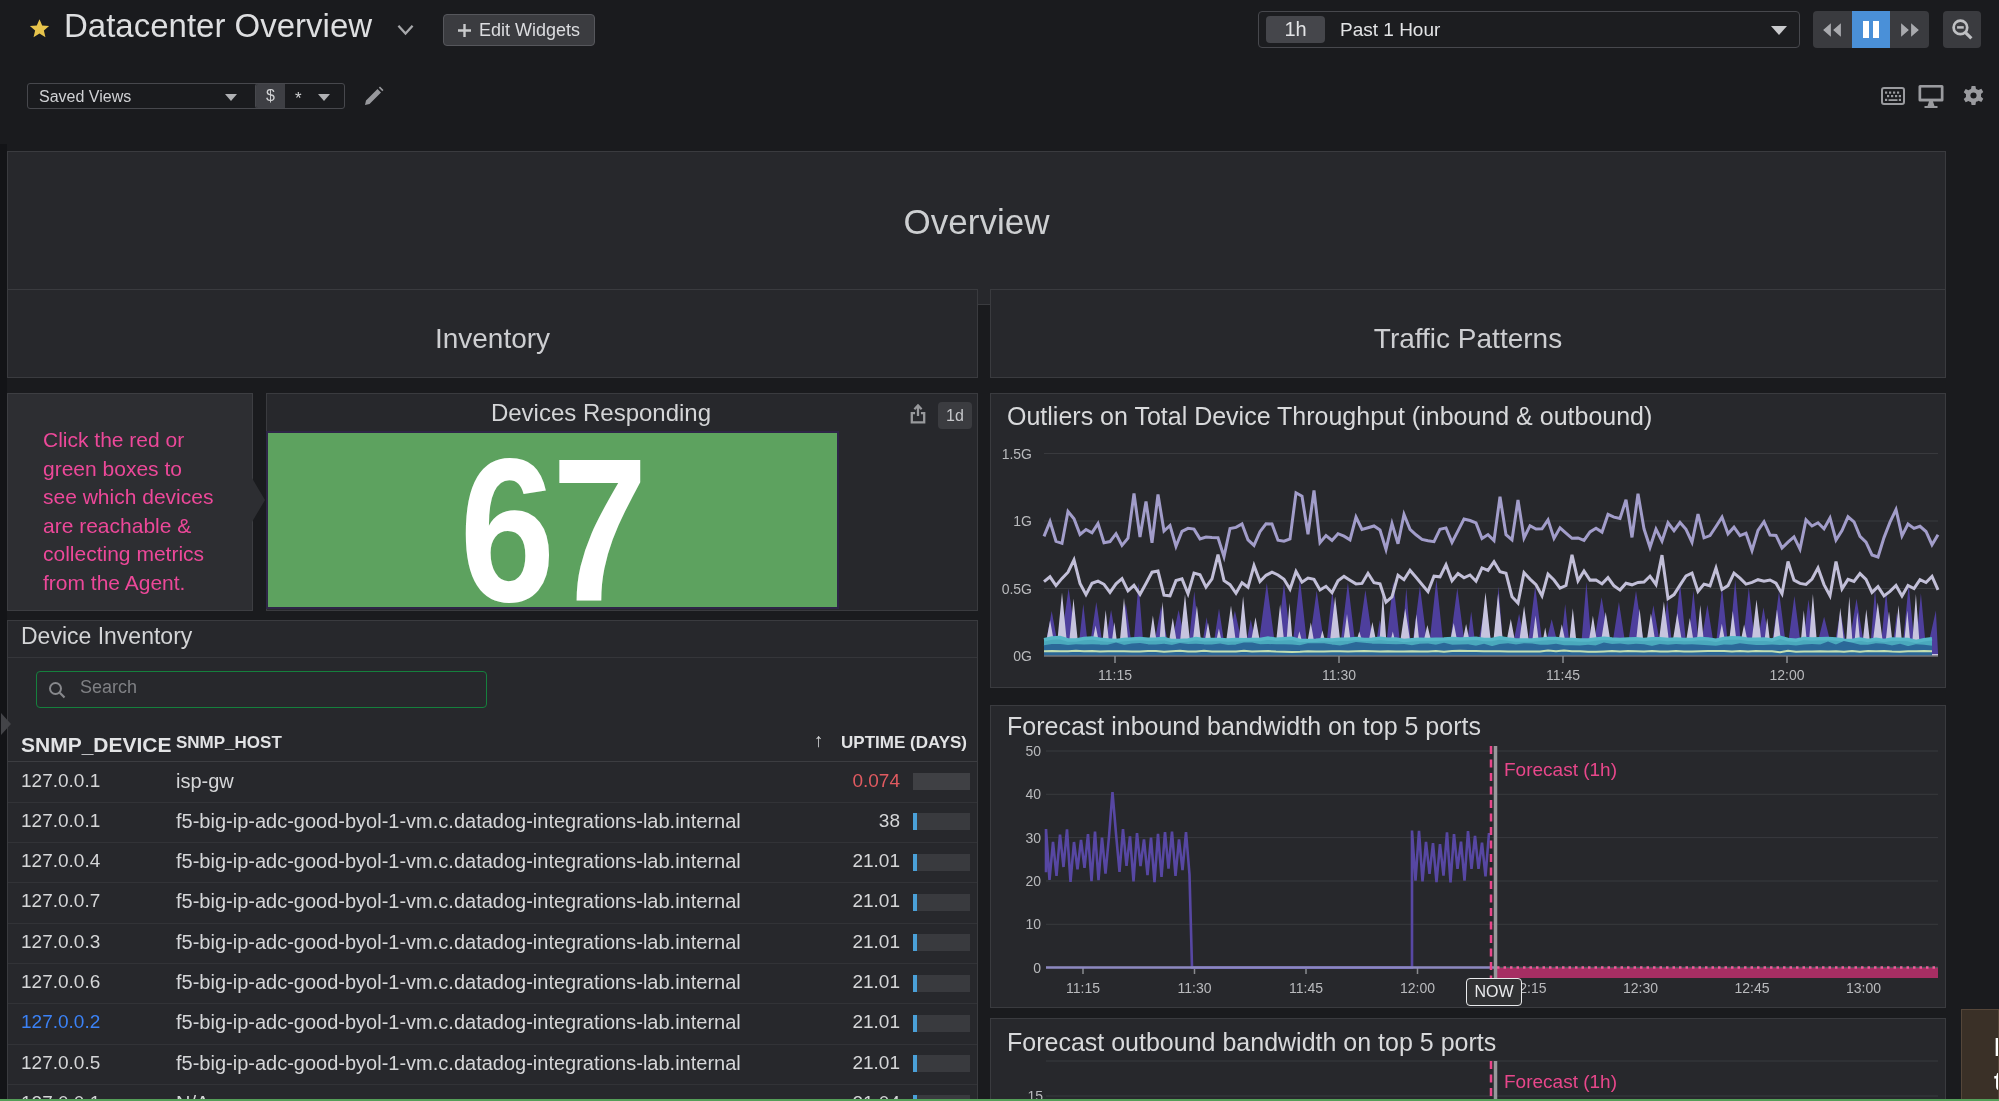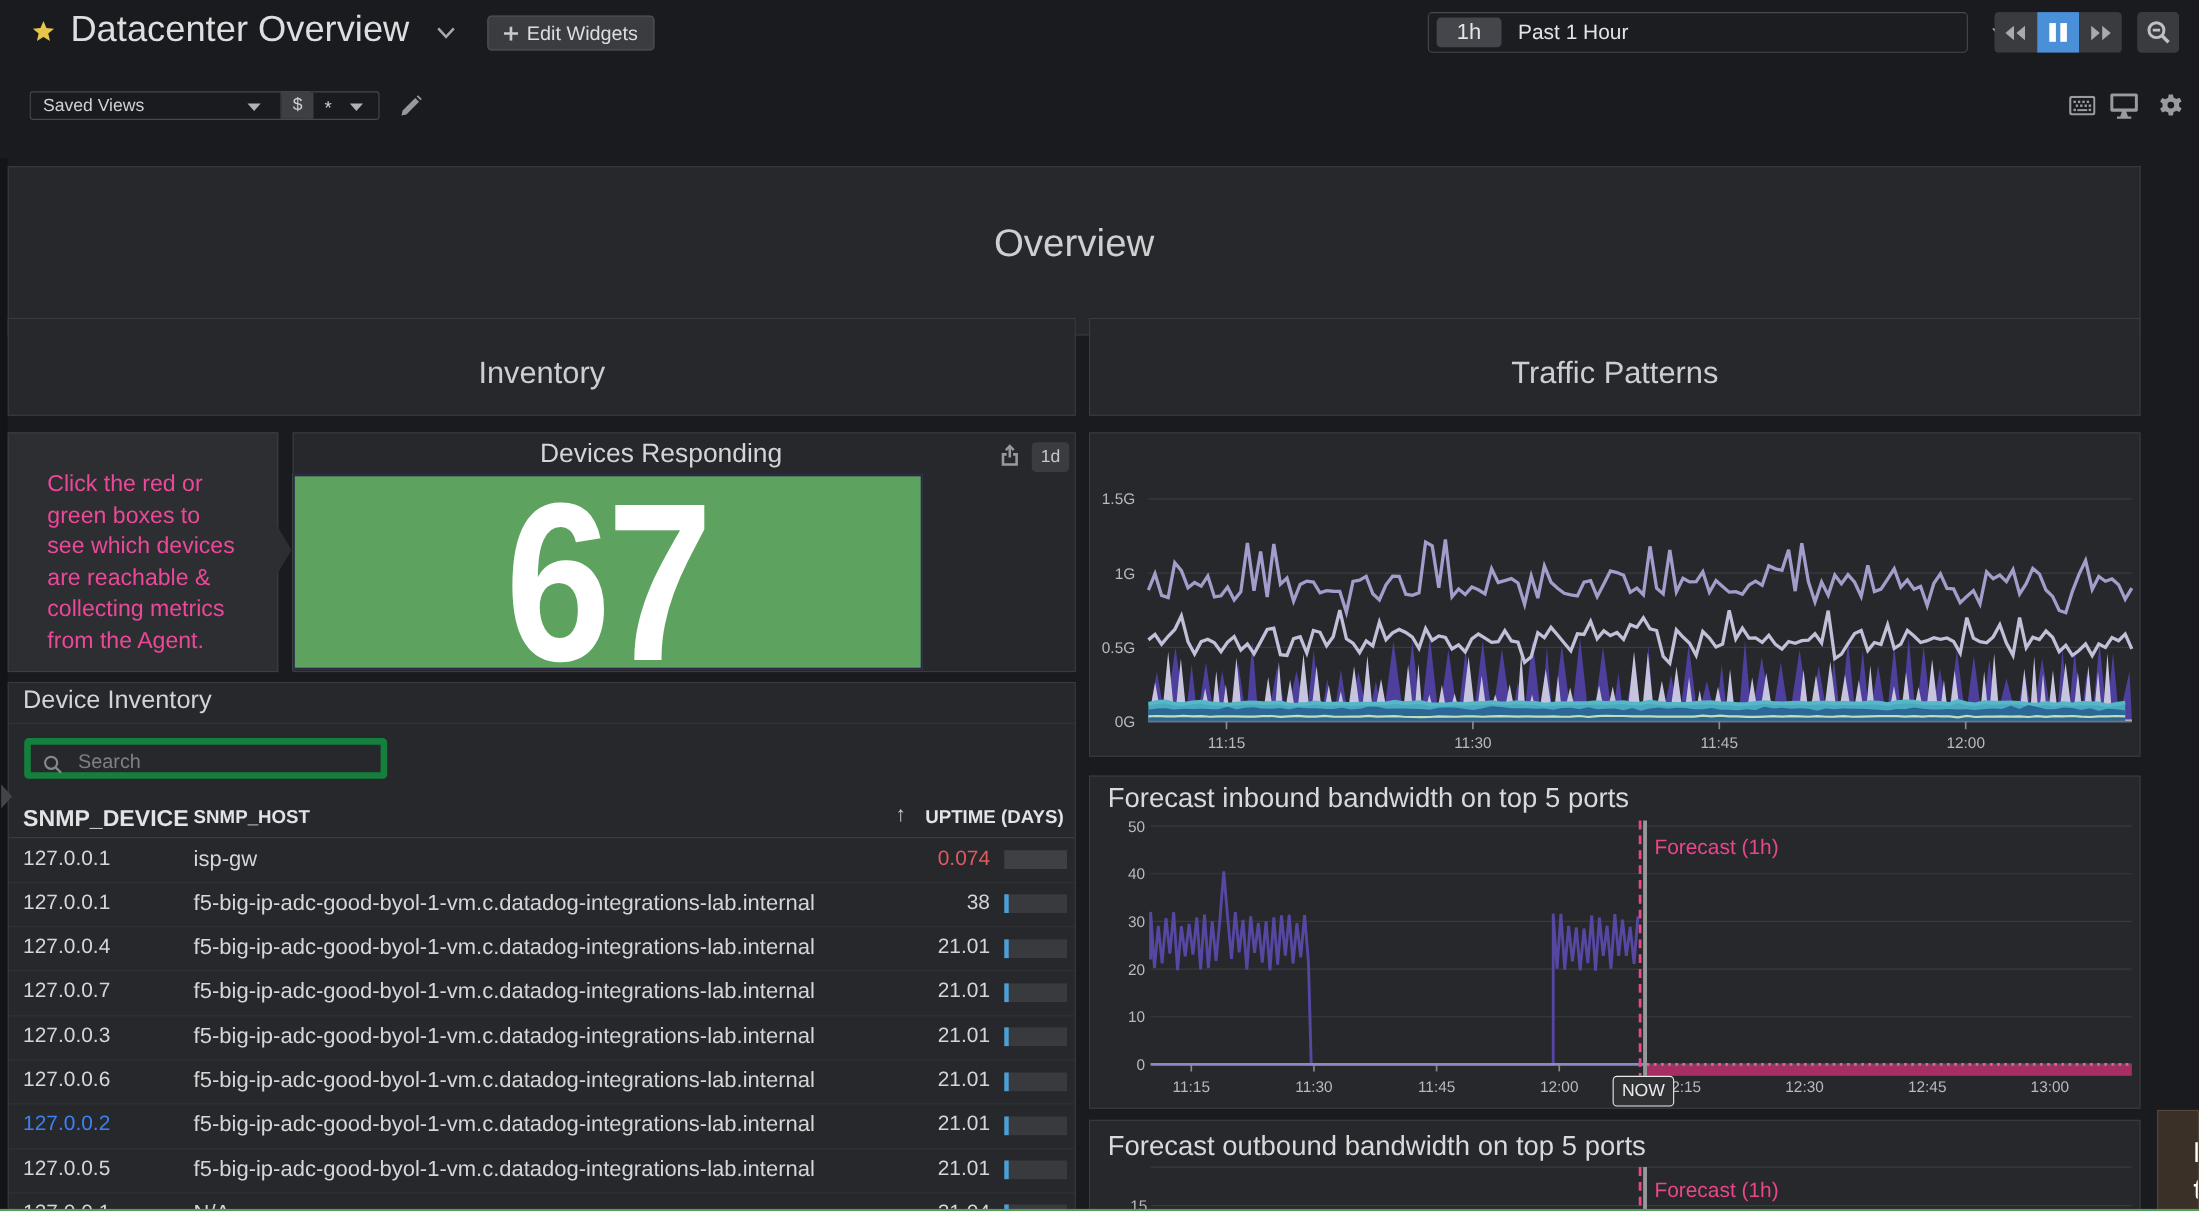--- a/index.html
+++ b/index.html
@@ -14,21 +14,21 @@
 <svg class="abs" style="left:397px;top:24px" width="17" height="12" viewBox="0 0 24 16">
     <path d="M2 2 12 13 22 2" stroke="#a7a8ab" stroke-width="3.2" fill="none"></path>
   </svg>
 <div class="abs" style="left:443px;top:14px;width:152px;height:32px;background:#3b3c40;border:1px solid #56575c;border-radius:4px;display:flex;align-items:center;justify-content:center;gap:8px">
   <svg width="13" height="13" viewBox="0 0 13 13">
       <path d="M5.3 0h2.4v5.3H13v2.4H7.7V13H5.3V7.7H0V5.3h5.3z" fill="#c9cacc"></path>
     </svg>
   <span style="font-size:18px;color:#dcdde0">Edit Widgets</span>
 </div>
 
-<div class="abs" style="left:1298px;top:11px;width:491px;height:37px;background:#1c1d20;border:1px solid #47484d;border-radius:4px">
+<div class="abs" style="left:1258px;top:11px;width:542px;height:37px;background:#1c1d20;border:1px solid #47484d;border-radius:4px">
   <div class="abs" style="left:7px;top:4px;width:59px;height:27px;background:#45464b;border-radius:4px;text-align:center;line-height:27px;font-size:20px;color:#e3e4e6">1h</div>
   <div class="abs" style="left:81px;top:0;height:35px;line-height:35px;font-size:19px;color:#e3e4e6">Past 1 Hour</div>
   <div class="abs" style="left:512px;top:14px;width:0;height:0;border-left:8px solid transparent;border-right:8px solid transparent;border-top:9px solid #c9cacd"></div>
 </div>
 
 <div class="abs" style="left:1813px;top:11px;width:116px;height:37px;border-radius:4px;overflow:hidden;display:flex">
   <div style="width:38.7px;height:37px;background:#3a3b3f;display:flex;align-items:center;justify-content:center">
     <svg width="20" height="16" viewBox="0 0 18 14">
         <path d="M8 1 8 13 1 7z M17 1 17 13 10 7z" fill="#a9aaae"></path>
       </svg>
@@ -106,21 +106,21 @@
     <path d="M9.5 0.8 L13.7 5.2 12.2 6.6 10.6 4.9 V12.4 h-2.2 V4.9 L6.8 6.6 5.3 5.2 z" fill="#98999c"></path>
   </svg>
 <div class="abs" style="left:938px;top:402px;width:34px;height:27px;background:#3b3c40;border-radius:4px;text-align:center;line-height:27px;font-size:16px;color:#c6c7ca">1d</div>
 <div class="abs" style="left:266px;top:431px;width:573px;height:178px;border:2px solid #2e2547;background:#5da25f;display:flex;align-items:center;justify-content:center">
   <span style="font-size:205px;font-weight:bold;color:#fff;transform:scaleX(0.84);letter-spacing:-4px;margin-top:20px">67</span>
 </div>
 
 <div class="card" style="left:7px;top:620px;width:971px;height:520px;overflow:hidden">
   <div class="abs" style="left:13px;top:2px;font-size:23px;color:#d3d4d6">Device Inventory</div>
   <div class="abs" style="left:0;top:36px;width:969px;height:1px;background:#35363a"></div>
-  <div class="abs" style="left:14px;top:50px;width:330px;height:37px;border:6px solid #15803d;border-radius:4px">
+  <div class="abs" style="left:28px;top:50px;width:451px;height:37px;border:1px solid #15803d;border-radius:4px">
     <svg class="abs" style="left:11px;top:9px" width="18" height="18" viewBox="0 0 18 18">
         <circle cx="7.5" cy="7.5" r="5.5" stroke="#87888c" stroke-width="2" fill="none"></circle>
         <line x1="11.8" y1="11.8" x2="16.5" y2="16.5" stroke="#87888c" stroke-width="2.2"></line>
       </svg>
     <div class="abs" style="left:43px;top:5px;font-size:18px;color:#7f8084">Search</div>
   </div>
   <div class="abs" style="left:13px;top:112px;font-size:21px;font-weight:bold;color:#e2e3e5">SNMP_DEVICE</div>
   <div class="abs" style="left:168px;top:112px;font-size:17px;font-weight:bold;color:#e2e3e5">SNMP_HOST</div>
   <div class="abs" style="left:806px;top:109px;font-size:19px;font-weight:bold;color:#d0d1d3">↑</div>
   <div class="abs" style="left:659px;top:112px;width:300px;text-align:right;font-size:17px;font-weight:bold;color:#e2e3e5">UPTIME (DAYS)</div>
@@ -174,20 +174,21 @@
 <div style="position:absolute;left:0;top:462.9px;width:969px;height:1px;background:#323337"></div>
     <div style="position:absolute;left:13px;top:470.9px;font-size:19px;color:#d5d6d8">127.0.0.1</div>
     <div style="position:absolute;left:168px;top:470.9px;font-size:20px;color:#d5d6d8">N/A</div>
     <div style="position:absolute;left:692px;top:470.9px;width:200px;text-align:right;font-size:19px;color:#d5d6d8">21.04</div>
     <div style="position:absolute;left:905px;top:474.4px;width:57px;height:17px;background:#393a3e"></div>
     <div style="position:absolute;left:905px;top:474.4px;width:4px;height:17px;background:#4aa0d8"></div>
 </div>
 <div class="abs" style="left:1px;top:713px;width:0;height:0;border-top:11px solid transparent;border-bottom:11px solid transparent;border-left:10px solid #434448"></div>
 
 <div class="card" style="left:990px;top:393px;width:956px;height:295px">
+  <div class="abs" style="left:16px;top:8px;font-size:25px;color:#d8d9db">Outliers on Total Device Throughput (inbound &amp; outbound)</div>
   <svg width="956" height="295" style="position:absolute;left:0;top:0">
 <g stroke="#393a3e" stroke-width="1">
 <line x1="53" y1="59.5" x2="947" y2="59.5"></line>
 <line x1="53" y1="127" x2="947" y2="127"></line>
 <line x1="53" y1="194.5" x2="947" y2="194.5"></line>
 </g>
 <polygon points="53.0,262.0 53.0,259.0 60.7,216.9 68.3,259.0 68.3,259.0 77.6,194.6 86.9,259.0 86.9,259.0 92.3,209.9 97.7,259.0 97.7,259.0 105.3,208.0 112.8,259.0 112.8,259.0 120.1,216.1 127.5,259.0 127.5,259.0 134.7,209.2 141.9,259.0 141.9,259.0 147.5,188.9 153.0,259.0 153.0,259.0 161.6,259.0 161.6,259.0 170.1,212.2 178.6,259.0 178.6,259.0 187.6,216.0 196.7,259.0 196.7,259.0 203.3,197.2 209.9,259.0 209.9,259.0 215.6,223.3 221.3,259.0 221.3,259.0 228.0,214.6 234.7,259.0 234.7,259.0 243.9,216.8 253.2,259.0 253.2,259.0 259.8,225.4 266.5,259.0 266.5,259.0 275.8,189.0 285.1,259.0 285.1,259.0 293.0,189.1 300.8,259.0 300.8,259.0 308.9,184.5 317.0,259.0 317.0,259.0 325.7,196.4 334.4,259.0 334.4,259.0 341.4,196.7 348.4,259.0 348.4,259.0 356.9,188.6 365.4,259.0 365.4,259.0 374.4,195.9 383.4,259.0 383.4,259.0 388.8,226.0 394.3,259.0 394.3,259.0 402.2,187.8 410.2,259.0 410.2,259.0 415.3,194.1 420.4,259.0 420.4,259.0 428.9,192.3 437.4,259.0 437.4,259.0 445.4,185.5 453.3,259.0 453.3,259.0 457.7,259.0 457.7,259.0 466.3,194.0 474.9,259.0 474.9,259.0 480.2,217.6 485.4,259.0 485.4,259.0 493.9,213.3 502.4,259.0 502.4,259.0 507.5,192.5 512.7,259.0 512.7,259.0 520.3,259.0 520.3,259.0 528.1,219.7 535.9,259.0 535.9,259.0 544.2,192.1 552.5,259.0 552.5,259.0 560.7,225.2 568.9,259.0 568.9,259.0 574.2,209.9 579.4,259.0 579.4,259.0 589.6,259.0 589.6,259.0 595.4,187.9 601.2,259.0 601.2,259.0 610.6,203.3 620.0,259.0 620.0,259.0 627.9,208.0 635.7,259.0 635.7,259.0 645.0,196.7 654.2,259.0 654.2,259.0 662.4,211.3 670.5,259.0 670.5,259.0 676.2,205.4 681.9,259.0 681.9,259.0 689.0,189.0 696.1,259.0 696.1,259.0 702.4,196.8 708.6,259.0 708.6,259.0 716.4,210.7 724.1,259.0 724.1,259.0 731.0,193.1 737.8,259.0 737.8,259.0 744.2,185.5 750.7,259.0 750.7,259.0 757.8,193.5 764.9,259.0 764.9,259.0 772.5,213.5 780.0,259.0 780.0,259.0 788.0,197.3 795.9,259.0 795.9,259.0 803.4,202.1 810.8,259.0 810.8,259.0 817.5,205.5 824.1,259.0 824.1,259.0 833.1,222.7 842.1,259.0 842.1,259.0 849.4,217.6 856.7,259.0 856.7,259.0 865.5,204.8 874.3,259.0 874.3,259.0 878.8,259.0 878.8,259.0 884.0,195.8 889.3,259.0 889.3,259.0 895.1,197.2 900.8,259.0 900.8,259.0 905.9,218.7 911.0,259.0 911.0,259.0 917.7,190.5 924.3,259.0 924.3,259.0 929.9,199.3 935.4,259.0 935.4,259.0 944.9,216.4 947.0,259.0 947.0,262.0" fill="#4e3f9d"></polygon>
 <polygon points="53.0,262.0 53.0,260.0 59.1,226.2 65.1,260.0 65.1,260.0 71.0,198.4 77.0,260.0 77.0,260.0 82.5,204.6 88.1,260.0 88.1,260.0 99.0,260.0 99.0,260.0 104.6,231.6 110.3,260.0 110.3,260.0 114.7,215.9 119.2,260.0 119.2,260.0 123.4,228.2 127.6,260.0 127.6,260.0 133.0,204.0 138.5,260.0 138.5,260.0 149.8,260.0 149.8,260.0 156.4,260.0 156.4,260.0 161.9,221.5 167.4,260.0 167.4,260.0 171.6,207.7 175.9,260.0 175.9,260.0 181.8,224.0 187.7,260.0 187.7,260.0 194.0,200.3 200.3,260.0 200.3,260.0 205.9,211.5 211.5,260.0 211.5,260.0 217.0,228.7 222.4,260.0 222.4,260.0 227.9,234.4 233.4,260.0 233.4,260.0 240.0,211.6 246.5,260.0 246.5,260.0 252.1,202.2 257.7,260.0 257.7,260.0 264.5,223.2 271.2,260.0 271.2,260.0 278.6,260.0 278.6,260.0 283.8,260.0 283.8,260.0 289.1,210.3 294.5,260.0 294.5,260.0 298.5,209.1 302.5,260.0 302.5,260.0 308.4,237.3 314.3,260.0 314.3,260.0 319.8,228.5 325.2,260.0 325.2,260.0 331.4,236.5 337.5,260.0 337.5,260.0 344.1,202.6 350.7,260.0 350.7,260.0 356.0,220.1 361.4,260.0 361.4,260.0 368.3,237.4 375.2,260.0 375.2,260.0 381.4,228.0 387.6,260.0 387.6,260.0 391.9,199.6 396.3,260.0 396.3,260.0 401.8,237.4 407.3,260.0 407.3,260.0 414.2,214.5 421.1,260.0 421.1,260.0 425.4,220.2 429.6,260.0 429.6,260.0 436.4,230.9 443.2,260.0 443.2,260.0 450.8,260.0 450.8,260.0 456.6,260.0 456.6,260.0 462.7,228.9 468.8,260.0 468.8,260.0 475.1,230.0 481.3,260.0 481.3,260.0 487.9,260.0 487.9,260.0 494.5,198.2 501.1,260.0 501.1,260.0 507.1,199.2 513.1,260.0 513.1,260.0 519.8,224.9 526.5,260.0 526.5,260.0 533.1,211.9 539.6,260.0 539.6,260.0 544.5,221.6 549.4,260.0 549.4,260.0 554.2,233.5 559.1,260.0 559.1,260.0 564.7,260.0 564.7,260.0 570.8,230.3 577.0,260.0 577.0,260.0 581.8,214.3 586.7,260.0 586.7,260.0 595.8,260.0 595.8,260.0 601.9,221.8 608.0,260.0 608.0,260.0 614.7,217.9 621.5,260.0 621.5,260.0 629.0,260.0 629.0,260.0 635.4,260.0 635.4,260.0 643.6,260.0 643.6,260.0 648.6,214.8 653.7,260.0 653.7,260.0 659.9,219.6 666.2,260.0 666.2,260.0 672.9,207.4 679.6,260.0 679.6,260.0 686.3,219.2 693.0,260.0 693.0,260.0 698.8,224.1 704.6,260.0 704.6,260.0 709.3,210.9 714.0,260.0 714.0,260.0 725.1,260.0 725.1,260.0 730.8,229.7 736.5,260.0 736.5,260.0 741.8,217.1 747.1,260.0 747.1,260.0 753.1,230.6 759.2,260.0 759.2,260.0 765.5,205.4 771.9,260.0 771.9,260.0 776.2,224.1 780.5,260.0 780.5,260.0 786.0,215.3 791.6,260.0 791.6,260.0 803.3,260.0 803.3,260.0 808.6,260.0 808.6,260.0 812.8,216.2 817.0,260.0 817.0,260.0 821.9,200.0 826.9,260.0 826.9,260.0 834.5,260.0 834.5,260.0 844.4,260.0 844.4,260.0 849.3,213.8 854.2,260.0 854.2,260.0 858.3,202.5 862.3,260.0 862.3,260.0 866.3,218.3 870.3,260.0 870.3,260.0 875.3,215.3 880.3,260.0 880.3,260.0 886.8,208.4 893.3,260.0 893.3,260.0 898.0,217.2 902.8,260.0 902.8,260.0 907.5,211.2 912.1,260.0 912.1,260.0 916.3,216.4 920.4,260.0 920.4,260.0 924.9,199.9 929.3,260.0 929.3,260.0 940.8,260.0 940.8,260.0 947.0,260.0 947.0,262.0" fill="#c7c4de"></polygon>
 <polygon points="53.0,262.0 53.0,245.8 61.0,244.1 69.0,243.6 77.0,245.9 85.0,246.0 93.0,244.5 101.0,243.9 109.0,245.3 117.0,245.9 125.0,246.5 133.0,245.6 141.0,244.9 149.0,244.6 157.0,245.2 165.0,245.0 173.0,244.5 181.0,246.6 189.0,246.4 197.0,246.0 205.0,244.6 213.0,245.8 221.0,245.6 229.0,245.5 237.0,246.1 245.0,245.6 253.0,245.7 261.0,245.6 269.0,245.4 277.0,244.0 285.0,245.3 293.0,244.8 301.0,244.3 309.0,246.4 317.0,246.4 325.0,246.2 333.0,245.4 341.0,246.1 349.0,245.2 357.0,245.3 365.0,244.4 373.0,245.5 381.0,245.2 389.0,244.3 397.0,245.2 405.0,245.1 413.0,246.5 421.0,245.8 429.0,245.2 437.0,245.4 445.0,245.2 453.0,245.1 461.0,244.4 469.0,245.1 477.0,244.7 485.0,244.3 493.0,245.6 501.0,245.5 509.0,243.9 517.0,245.1 525.0,245.9 533.0,245.9 541.0,245.9 549.0,245.2 557.0,244.6 565.0,244.4 573.0,245.4 581.0,245.5 589.0,246.1 597.0,246.0 605.0,245.1 613.0,244.3 621.0,245.0 629.0,245.4 637.0,245.1 645.0,244.8 653.0,245.4 661.0,244.8 669.0,244.8 677.0,245.4 685.0,244.9 693.0,245.4 701.0,245.4 709.0,244.4 717.0,244.9 725.0,246.2 733.0,244.4 741.0,243.7 749.0,243.9 757.0,245.2 765.0,245.2 773.0,245.1 781.0,246.0 789.0,243.3 797.0,245.5 805.0,246.3 813.0,244.4 821.0,244.9 829.0,244.7 837.0,244.6 845.0,245.0 853.0,246.2 861.0,246.5 869.0,245.0 877.0,246.5 885.0,245.2 893.0,246.4 901.0,245.1 909.0,245.3 917.0,245.5 925.0,247.4 933.0,245.8 941.0,244.7 941.0,262.0" fill="#4aa9bd"></polygon>
 <polyline points="53.0,245.8 61.0,244.1 69.0,243.6 77.0,245.9 85.0,246.0 93.0,244.5 101.0,243.9 109.0,245.3 117.0,245.9 125.0,246.5 133.0,245.6 141.0,244.9 149.0,244.6 157.0,245.2 165.0,245.0 173.0,244.5 181.0,246.6 189.0,246.4 197.0,246.0 205.0,244.6 213.0,245.8 221.0,245.6 229.0,245.5 237.0,246.1 245.0,245.6 253.0,245.7 261.0,245.6 269.0,245.4 277.0,244.0 285.0,245.3 293.0,244.8 301.0,244.3 309.0,246.4 317.0,246.4 325.0,246.2 333.0,245.4 341.0,246.1 349.0,245.2 357.0,245.3 365.0,244.4 373.0,245.5 381.0,245.2 389.0,244.3 397.0,245.2 405.0,245.1 413.0,246.5 421.0,245.8 429.0,245.2 437.0,245.4 445.0,245.2 453.0,245.1 461.0,244.4 469.0,245.1 477.0,244.7 485.0,244.3 493.0,245.6 501.0,245.5 509.0,243.9 517.0,245.1 525.0,245.9 533.0,245.9 541.0,245.9 549.0,245.2 557.0,244.6 565.0,244.4 573.0,245.4 581.0,245.5 589.0,246.1 597.0,246.0 605.0,245.1 613.0,244.3 621.0,245.0 629.0,245.4 637.0,245.1 645.0,244.8 653.0,245.4 661.0,244.8 669.0,244.8 677.0,245.4 685.0,244.9 693.0,245.4 701.0,245.4 709.0,244.4 717.0,244.9 725.0,246.2 733.0,244.4 741.0,243.7 749.0,243.9 757.0,245.2 765.0,245.2 773.0,245.1 781.0,246.0 789.0,243.3 797.0,245.5 805.0,246.3 813.0,244.4 821.0,244.9 829.0,244.7 837.0,244.6 845.0,245.0 853.0,246.2 861.0,246.5 869.0,245.0 877.0,246.5 885.0,245.2 893.0,246.4 901.0,245.1 909.0,245.3 917.0,245.5 925.0,247.4 933.0,245.8 941.0,244.7" fill="none" stroke="#56b7c8" stroke-width="3.5"></polyline>

